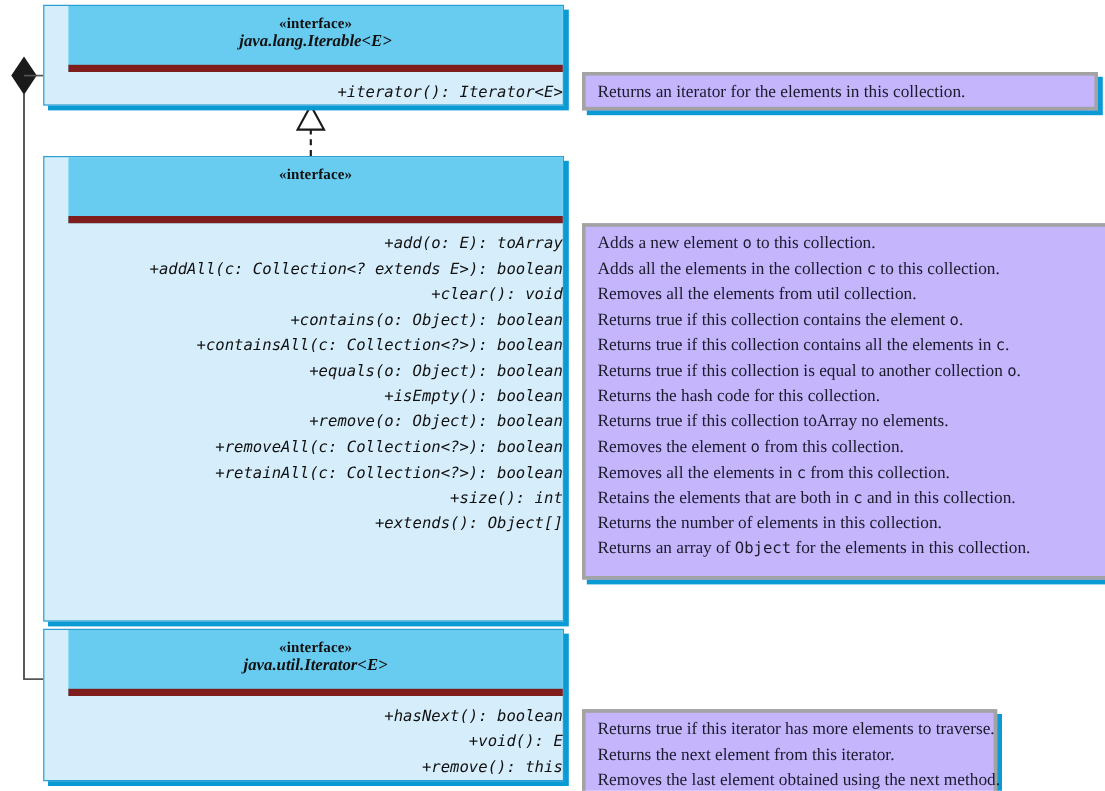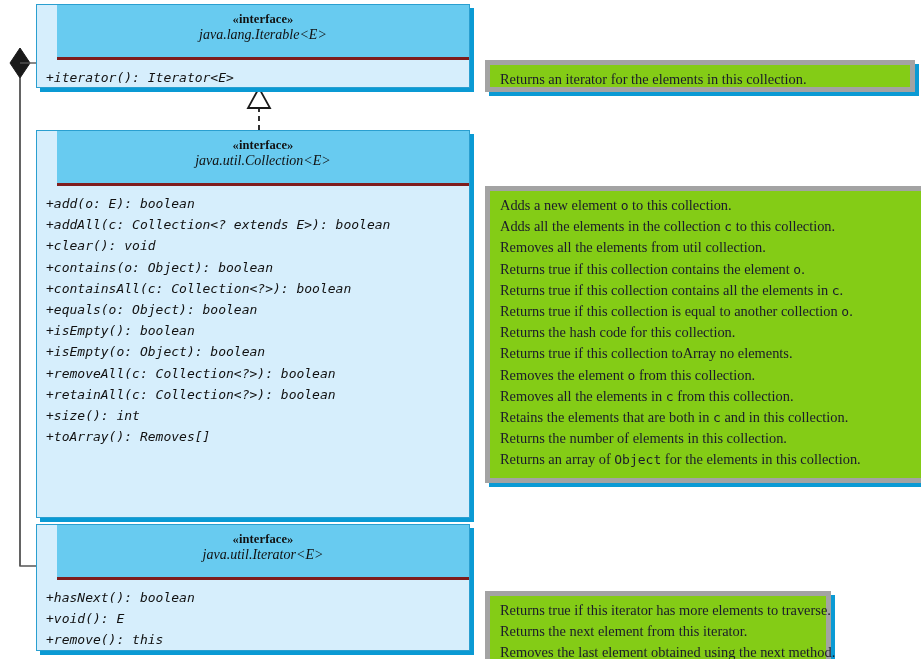--- a/index.html
+++ b/index.html
@@ -26,60 +26,61 @@
   .uml-box {
     position: absolute;
     box-sizing: border-box;
     border: 1px solid #2a9fd0;
     background: #d6eefc;
     box-shadow: 4px 4px 0 0 #0a9ad4;
   }
   .uml-header {
     box-sizing: border-box;
     background: #68cbf0;
-    border-bottom: 3px solid #7f1d1d;
+    border-bottom: 6px solid #7f1d1d;
     text-align: center;
     font-family: "Liberation Serif", serif;
     font-weight: bold;
     color: #111111;
     padding-top: 7px;
     line-height: 1.18;
     margin-left: 20px;
   }
   .uml-stereotype {
     display: block;
     font-size: 12.5px;
     font-weight: bold;
     letter-spacing: 0.1px;
   }
   .uml-name {
     display: block;
     font-size: 14px;
-    font-weight: normal;
+    font-weight: bold;
     font-style: italic;
   }
   .uml-members {
     box-sizing: border-box;
     padding: 7px 0 6px 9px;
     font-family: "DejaVu Sans Mono", monospace;
     font-style: italic;
     font-size: 13px;
     color: #111111;
     line-height: 21.2px;
   }
   .member-line {
     white-space: pre;
+    text-align: right;
   }
 
   
   .desc-box {
     position: absolute;
     box-sizing: border-box;
-    border: 5px solid #a3a3a3;
-    background: #84cc16;
+    border: 3px solid #a3a3a3;
+    background: #c4b5fd;
     box-shadow: 4px 4px 0 0 #0a9ad4;
     padding: 4px 0 4px 10px;
   }
   .desc-line {
     font-family: "Liberation Serif", serif;
     font-size: 14.4px;
     color: #1b1b2b;
     line-height: 21.2px;
     white-space: nowrap;
   }
@@ -124,35 +125,34 @@
       <span class="uml-name">java.lang.Iterable&lt;E&gt;</span>
     </div>
     <div class="uml-members">
       <div class="member-line">+iterator(): Iterator&lt;E&gt;</div>
     </div>
   </div>
 
   <div class="uml-box" style="left:36px; top:130px; width:434px; height:388px;">
     <div class="uml-header" style="height:55px;">
       <span class="uml-stereotype">«interface»</span>
-      <span class="uml-name">java.util.Collection&lt;E&gt;</span>
     </div>
     <div class="uml-members">
-      <div class="member-line">+add(o: E): boolean</div>
+      <div class="member-line">+add(o: E): toArray</div>
       <div class="member-line">+addAll(c: Collection&lt;? extends E&gt;): boolean</div>
       <div class="member-line">+clear(): void</div>
       <div class="member-line">+contains(o: Object): boolean</div>
       <div class="member-line">+containsAll(c: Collection&lt;?&gt;): boolean</div>
       <div class="member-line">+equals(o: Object): boolean</div>
       <div class="member-line">+isEmpty(): boolean</div>
-      <div class="member-line">+isEmpty(o: Object): boolean</div>
+      <div class="member-line">+remove(o: Object): boolean</div>
       <div class="member-line">+removeAll(c: Collection&lt;?&gt;): boolean</div>
       <div class="member-line">+retainAll(c: Collection&lt;?&gt;): boolean</div>
       <div class="member-line">+size(): int</div>
-      <div class="member-line">+toArray(): Removes[]</div>
+      <div class="member-line">+extends(): Object[]</div>
     </div>
   </div>
 
   <div class="uml-box" style="left:36px; top:524px; width:434px; height:127px;">
     <div class="uml-header" style="height:55px;">
       <span class="uml-stereotype">«interface»</span>
       <span class="uml-name">java.util.Iterator&lt;E&gt;</span>
     </div>
     <div class="uml-members">
       <div class="member-line">+hasNext(): boolean</div>

